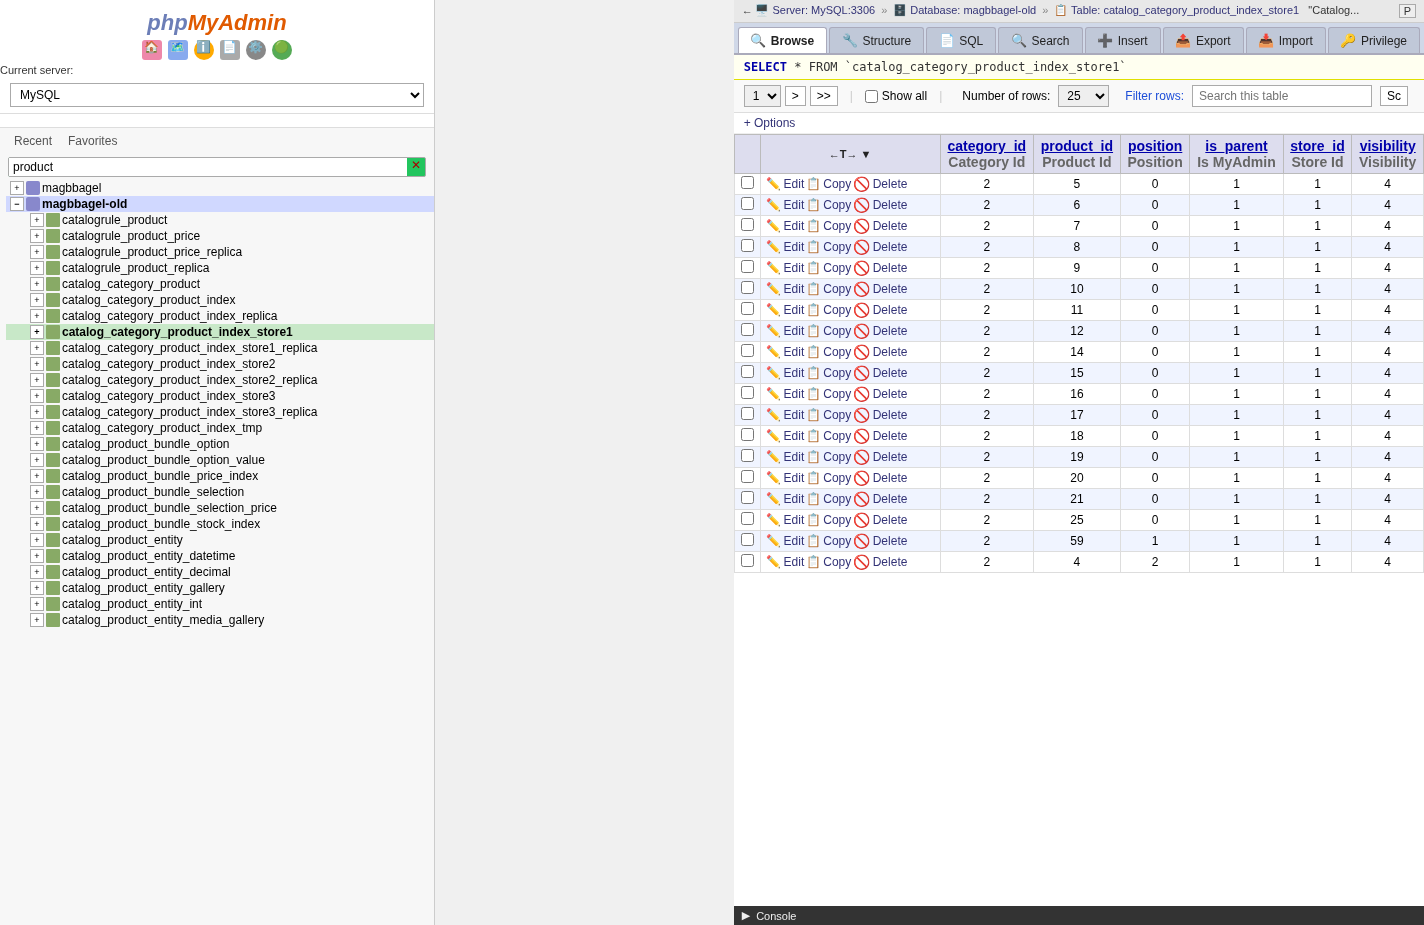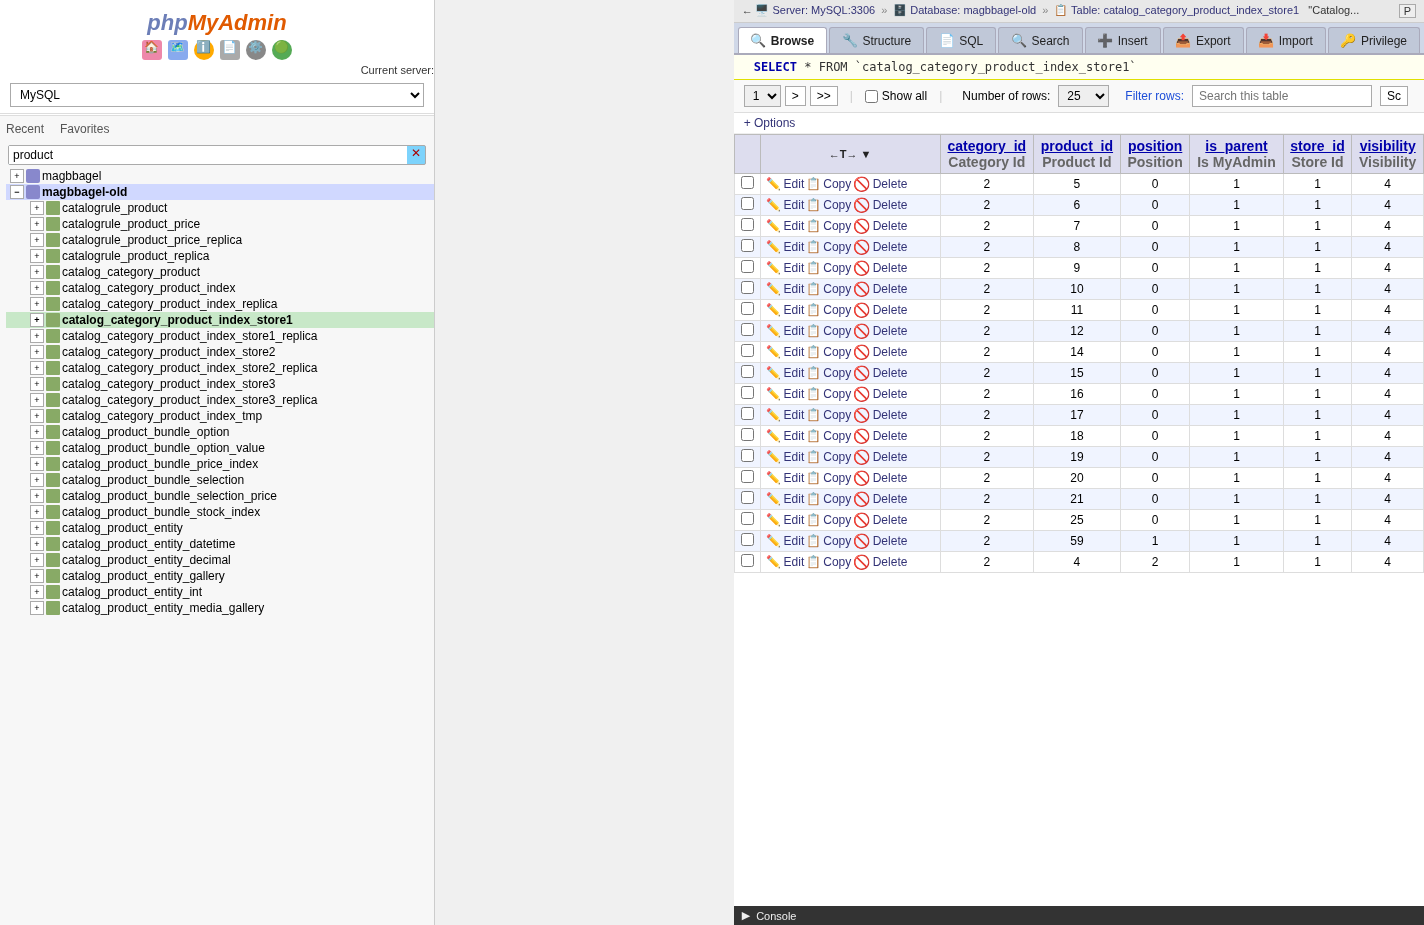--- a/index.html
+++ b/index.html
@@ -10,42 +10,42 @@
       width: 435px;
       background: #f7f7f7;
       border-right: 1px solid #ccc;
       display: flex;
       flex-direction: column;
       overflow: hidden;
       flex-shrink: 0;
     }
     #sidebar-logo {
       text-align: center;
-      padding: 10px 0 1px;
+      padding: 10px 0 13px;
       background: #fff;
       border-bottom: 1px solid #ddd;
     }
     #sidebar-logo .php { color: #6c7eb7; font-size: 22px; font-weight: bold; font-style: italic; }
     #sidebar-logo .myadmin { color: #e05a00; font-size: 22px; font-weight: bold; font-style: italic; }
     .sidebar-icons { display: flex; justify-content: center; gap: 6px; margin: 4px 0; }
     .sidebar-icon { width: 20px; height: 20px; display: inline-block; }
     .icon-home { background: #e8a; border-radius: 3px; }
     .icon-img { background: #8ae; border-radius: 3px; }
     .icon-info { background: #fa0; border-radius: 50%; }
     .icon-docs { background: #aaa; border-radius: 3px; }
     .icon-gear { background: #888; border-radius: 50%; }
     .icon-green { background: #5a5; border-radius: 50%; }
-    #current-server-label { text-align: right; font-size: 11px; color: #333; margin: 3px 0; }
+    #current-server-label { text-align: left; font-size: 11px; color: #333; margin: 3px 0; }
     #server-select-wrap { padding: 4px 10px 6px; background: #fff; border-bottom: 1px solid #ddd; }
     #server-select { width: 100%; padding: 3px 5px; border: 1px solid #aaa; background: #fff; font-size: 12px; }
-    .sidebar-tabs { display: flex; padding: 4px 2px 0; background: #f7f7f7; gap: 8px; }
+    .sidebar-tabs { display: flex; padding: 4px 10px 0; background: #f7f7f7; gap: 8px; }
     .sidebar-tab { font-size: 12px; color: #555; cursor: pointer; padding: 2px 4px; }
     .sidebar-scroll { flex: 1; overflow-y: auto; padding: 4px 0; }
     .search-box-wrap { padding: 3px 8px; }
-    .search-box-inner { display: flex; border: 1px solid #aaa; background: #7dd3fc; border-radius: 2px; }
+    .search-box-inner { display: flex; border: 1px solid #aaa; background: #22c55e; border-radius: 2px; }
     .search-box-inner input { flex: 1; border: none; outline: none; font-size: 12px; padding: 2px 4px; }
     .search-clear { cursor: pointer; color: #a00; font-size: 12px; padding: 0 4px; }
     .db-group { padding-left: 6px; }
     .db-item { display: flex; align-items: center; gap: 2px; padding: 1px 4px; cursor: pointer; white-space: nowrap; }
     .db-item.active-db { background: #d0d8ff; font-weight: bold; }
     .expand-btn { width: 14px; height: 14px; display: inline-flex; align-items: center; justify-content: center; border: 1px solid #aaa; background: #fff; font-size: 9px; cursor: pointer; flex-shrink: 0; }
     .db-icon { width: 14px; height: 14px; display: inline-block; background: #8888cc; border-radius: 2px; flex-shrink: 0; }
     .table-icon { width: 14px; height: 14px; display: inline-block; background: #88aa66; border-radius: 1px; flex-shrink: 0; }
     .table-item { display: flex; align-items: center; gap: 2px; padding: 1px 4px 1px 24px; cursor: pointer; white-space: nowrap; }
     .table-item.active-table { background: #c8e8c8; font-weight: bold; }
@@ -90,21 +90,21 @@
       font-size: 12px;
       color: #222;
       border-radius: 3px 3px 0 0;
     }
     .tab-btn.active { background: #fff; font-weight: bold; }
     .tab-icon { font-size: 13px; }
     
     #sql-bar {
       background: #fffff0;
       border-bottom: 1px solid #e0e000;
-      padding: 5px 20px;
+      padding: 5px 10px;
       font-family: monospace;
       font-size: 12px;
       color: #333;
     }
     #sql-bar .sql-keyword { color: #00a; font-weight: bold; }
     
     #toolbar-row {
       display: flex;
       align-items: center;
       padding: 5px 10px;

